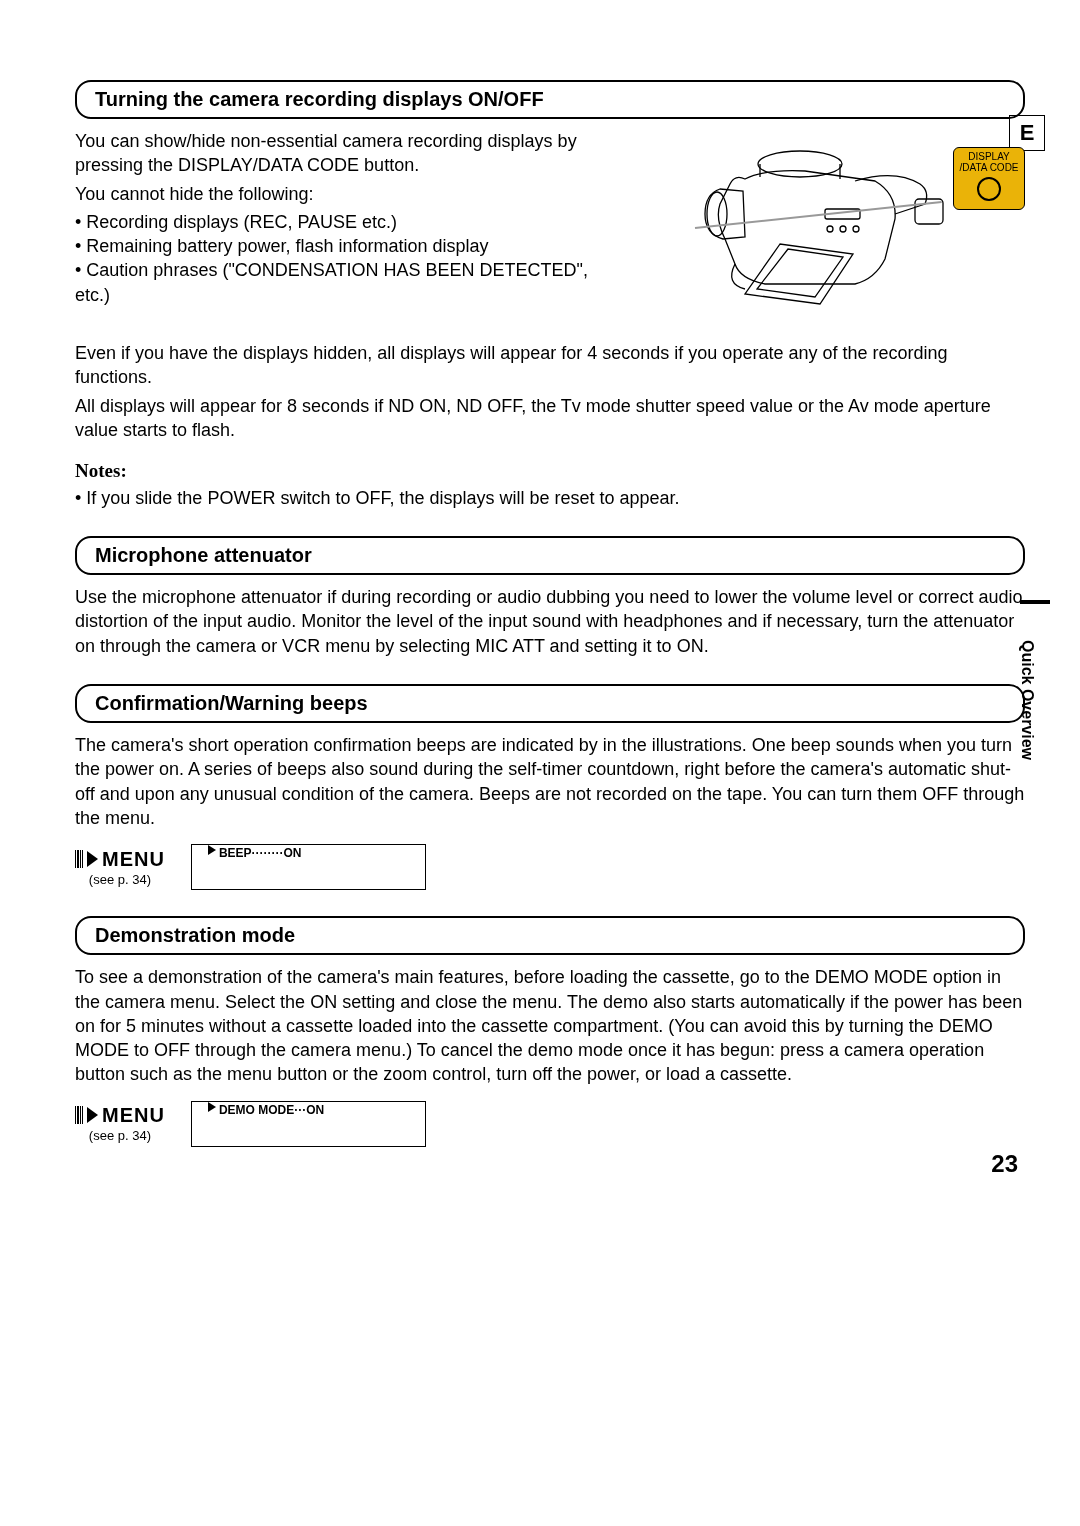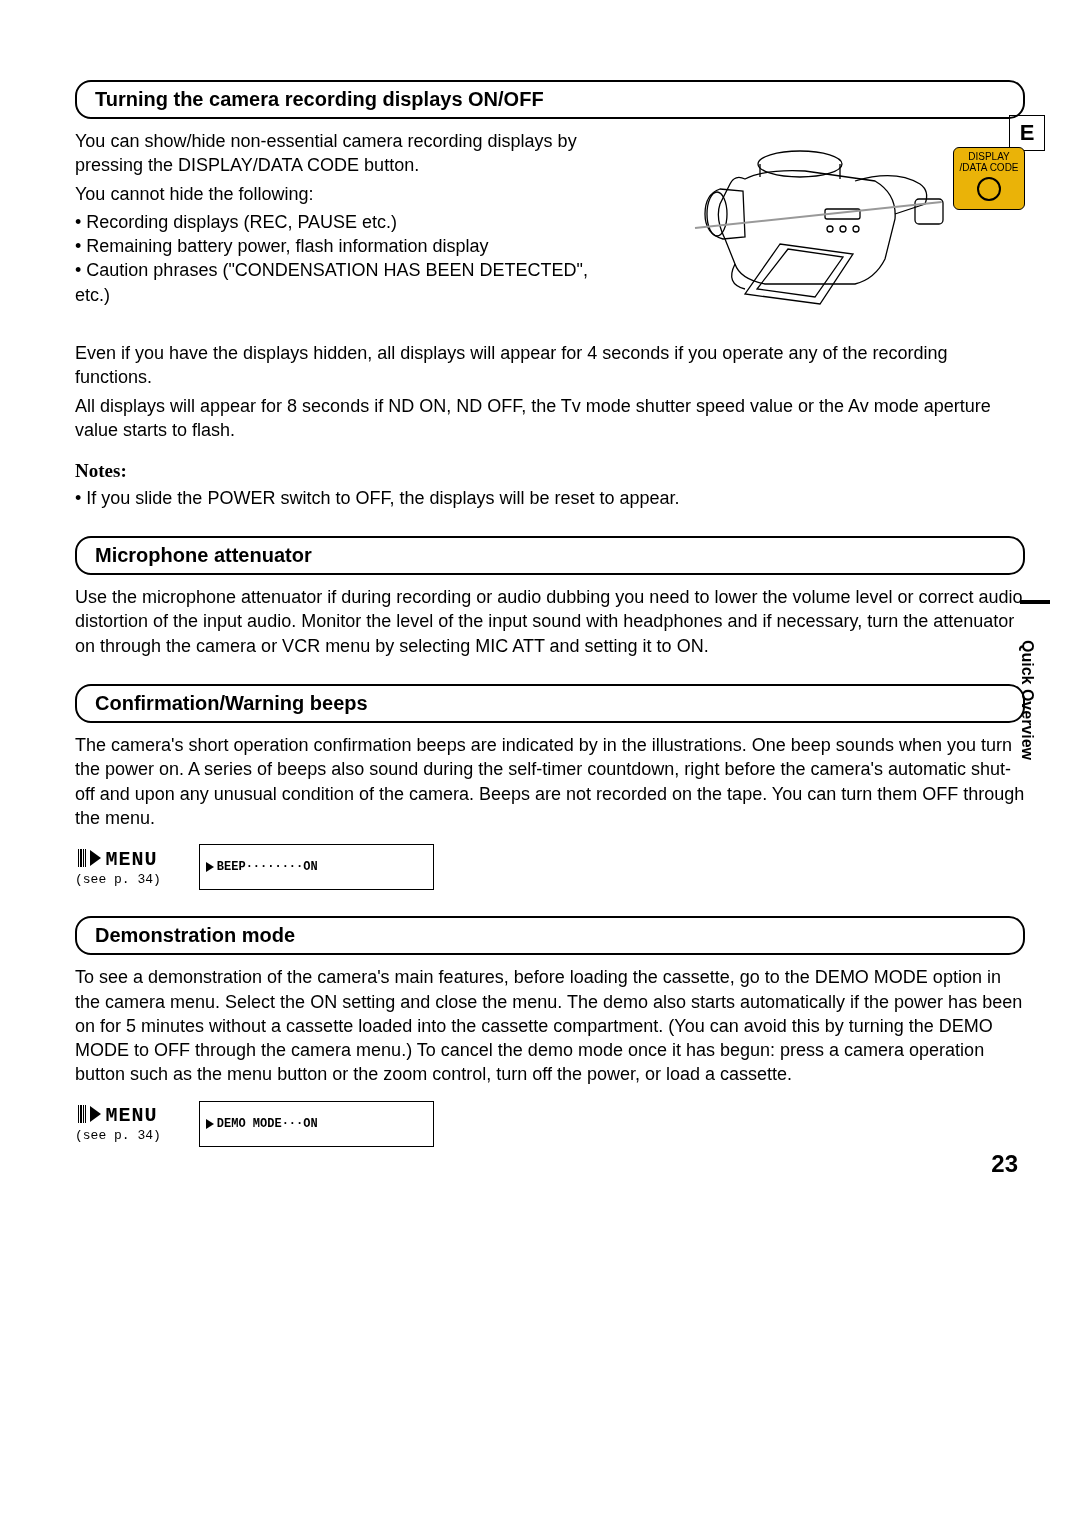--- a/index.html
+++ b/index.html
@@ -107,23 +107,22 @@
       font-family: Liberation Serif, serif;
       font-size: 19px;
       margin-top: 16px;
       margin-bottom: 2px;
     }
     p { margin-bottom: 4px; }
     .section-block { margin-bottom: 26px; }
     .menu-row {
       display: flex;
       align-items: center;
-      gap: 38px;
+      gap: 26px;
       margin-top: 14px;
-      font-family: Liberation Mono, monospace;
     }
     .menu-label {
       text-align: center;
     }
     .menu-label .menu-word {
       font-weight: 900;
       font-size: 20px;
       letter-spacing: 1px;
     }
     .menu-label .tri {
@@ -145,22 +144,22 @@
     .menu-label .see {
       font-size: 13px;
       display: block;
       margin-top: -2px;
     }
     .lcd-box {
       border: 1.5px solid #000;
       width: 235px;
       height: 46px;
       display: flex;
-      align-items: center;
-      padding-left: 6px;
+      align-items: flex-start;
+      padding-left: 16px;
       font-size: 12px;
       font-weight: bold;
     }
     .lcd-box .play {
       display: inline-block;
       border-left: 8px solid #000;
       border-top: 5px solid transparent;
       border-bottom: 5px solid transparent;
       margin-right: 3px;
     }

